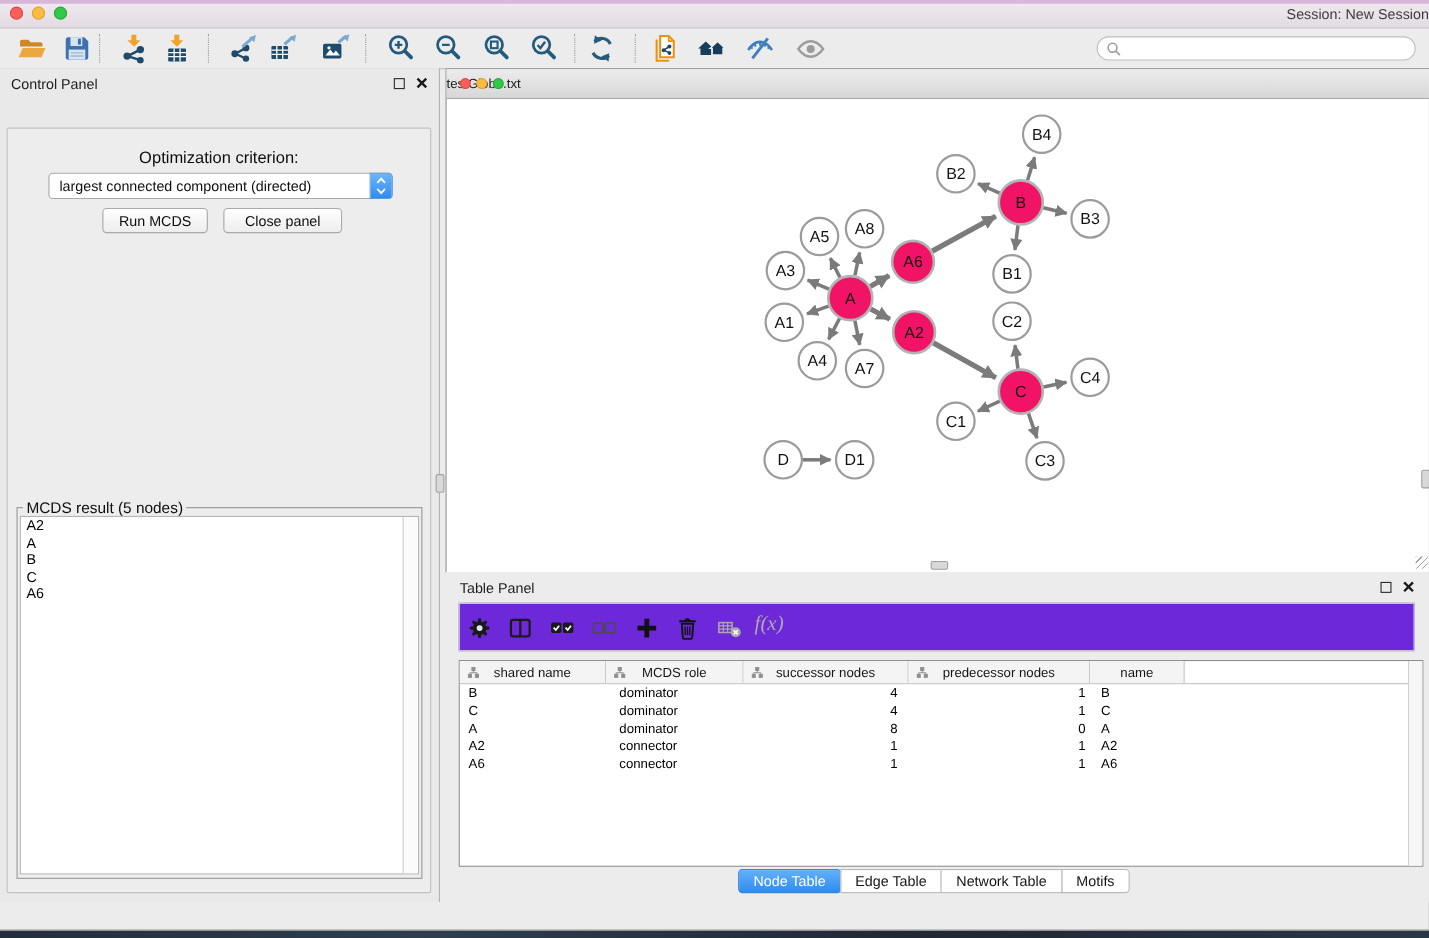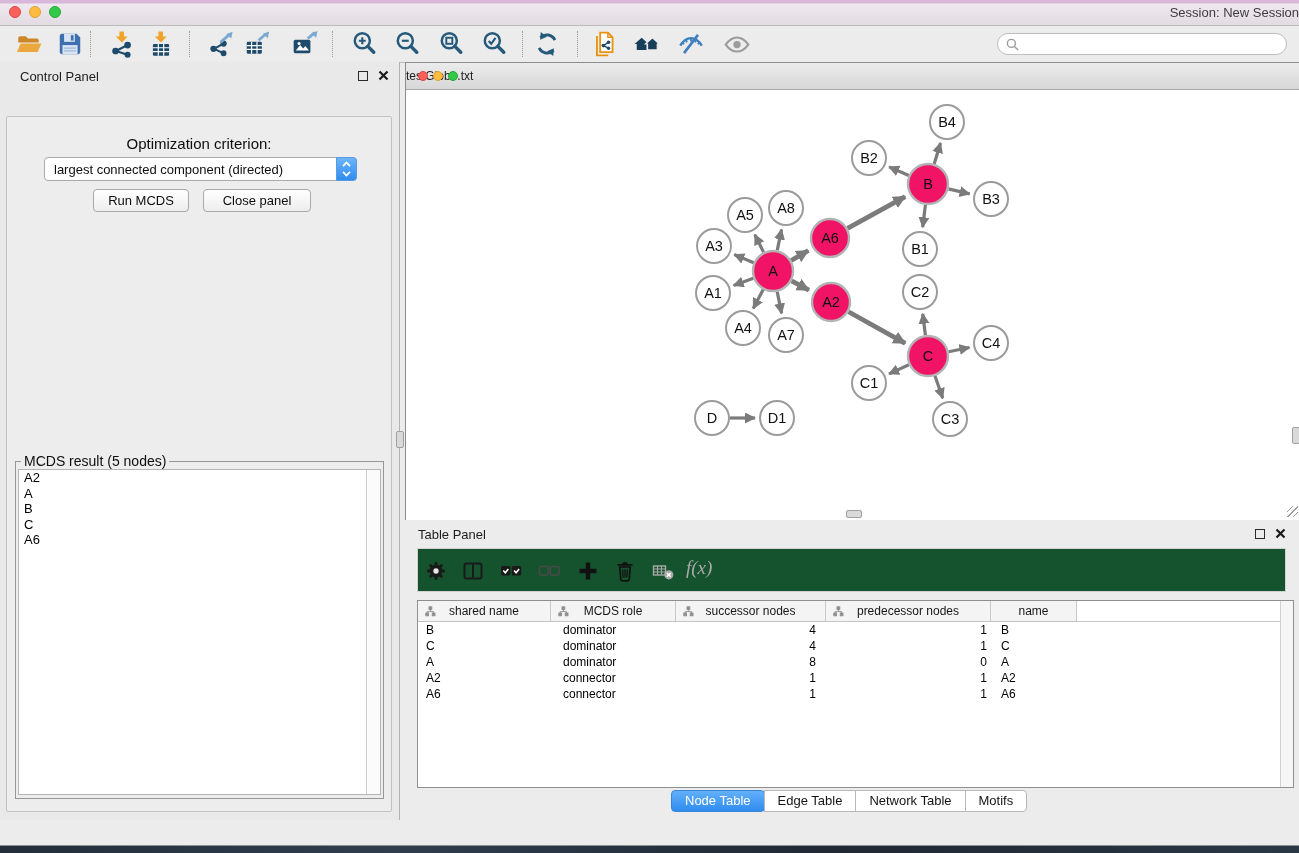--- a/index.html
+++ b/index.html
@@ -20,21 +20,21 @@
   #toolbar{position:absolute;left:0;top:26px;width:100%;height:36px;background:#ececec;border-bottom:1px solid #bdbdbd;}
   .tbtn{position:absolute;top:4px;width:28px;height:28px;cursor:pointer;}
   .tbtn svg{width:28px;height:28px;display:block;}
   .tsep{position:absolute;top:5px;height:26px;width:0;border-left:1px dotted #9a9a9a;}
   #search-box{position:absolute;left:997px;top:7px;width:288px;height:20px;border:1px solid #bdbdbd;border-radius:11px;background:#fff;}
   #search-box svg{position:absolute;left:8px;top:4px;}
   #search-box input{position:absolute;left:25px;top:1px;width:255px;height:16px;border:none;outline:none;background:transparent;font-size:12px;}
 
   
   #control-panel{position:absolute;left:0;top:62px;width:400px;height:758px;background:#e9e9e9;border-right:1px solid #b2b2b2;box-sizing:border-box;}
-  .panel-title{position:absolute;left:20px;top:7px;font-size:13px;color:#1d1d1d;}
+  .panel-title{position:absolute;left:10px;top:7px;font-size:13px;color:#1d1d1d;}
   .panel-controls{position:absolute;right:10px;top:8px;display:flex;gap:10px;align-items:center;}
   .floatbox{width:8px;height:8px;border:1.5px solid #2a2a2a;display:inline-block;}
   #cp-tabs{position:absolute;left:0;top:33px;width:100%;text-align:center;white-space:nowrap;}
   .tab{display:inline-block;height:20px;line-height:20px;padding:0 13px;font-size:13px;background:#fff;
     border:1px solid #b9b9b9;margin-left:-1px;color:#141414;cursor:pointer;vertical-align:top;}
   .tab.first{border-radius:4px 0 0 4px;}
   .tab.last{border-radius:0 4px 4px 0;}
   .tab.active{background:linear-gradient(#63b0fa,#2f8cf0);border-color:#3c86d8;color:#fff;border-radius:4px;}
   #cp-content{position:absolute;left:6px;top:54px;width:386px;height:696px;background:#ededed;border:1px solid #c2c2c2;border-radius:2px;box-sizing:border-box;}
   #opt-label{position:absolute;left:0;width:100%;top:18px;text-align:center;font-size:15px;color:#0e0e0e;}
@@ -60,21 +60,21 @@
   #ntl-min{left:27px;background:#fdbc40;border:1px solid #dfa133;}
   #ntl-max{left:42px;background:#34c84a;border:1px solid #26a933;}
   #net-title{text-align:left;line-height:26px;font-size:12px;color:#202020;}
   #graph-wrap{position:absolute;left:1px;top:27px;width:891px;height:429px;}
   .grip{position:absolute;background:#d9d9d9;border:1px solid #a0a0a0;border-radius:2px;}
   #net-resize{position:absolute;left:1287px;top:506px;width:11px;height:11px;
     background:repeating-linear-gradient(-45deg,transparent 0,transparent 3px,#9f9f9f 3px,#9f9f9f 4px);}
 
   
   #table-panel{position:absolute;left:405px;top:520px;width:894px;height:300px;background:#ececec;}
-  #tp-toolbar{position:absolute;left:12px;top:28px;width:869px;height:44px;background:#14532d;border:1px solid #d2d2d2;box-sizing:border-box;}
+  #tp-toolbar{position:absolute;left:12px;top:28px;width:869px;height:44px;background:#6d28d9;border:1px solid #d2d2d2;box-sizing:border-box;}
   .tpbtn{position:absolute;top:10px;width:24px;height:24px;cursor:pointer;}
   .tpbtn svg{width:24px;height:24px;display:block;}
   #fx-label{position:absolute;left:268px;top:8px;font-family:"Liberation Serif","DejaVu Serif",serif;
     font-style:italic;font-size:19px;color:#ababab;}
   #node-table{position:absolute;left:12px;top:80px;width:875px;height:186px;background:#fff;border:1px solid #8f8f8f;box-sizing:content-box;}
   #table-header{position:absolute;left:0;top:0;height:20px;width:100%;border-bottom:1px solid #c4c4c4;}
   .th{position:absolute;top:0;height:20px;background:#f4f4f4;border-right:1px solid #c9c9c9;box-sizing:border-box;
     font-size:12px;color:#161616;text-align:center;line-height:20px;}
   .th svg{position:absolute;left:7px;top:5px;}
   #table-body{position:absolute;left:0;top:21px;width:100%;}

